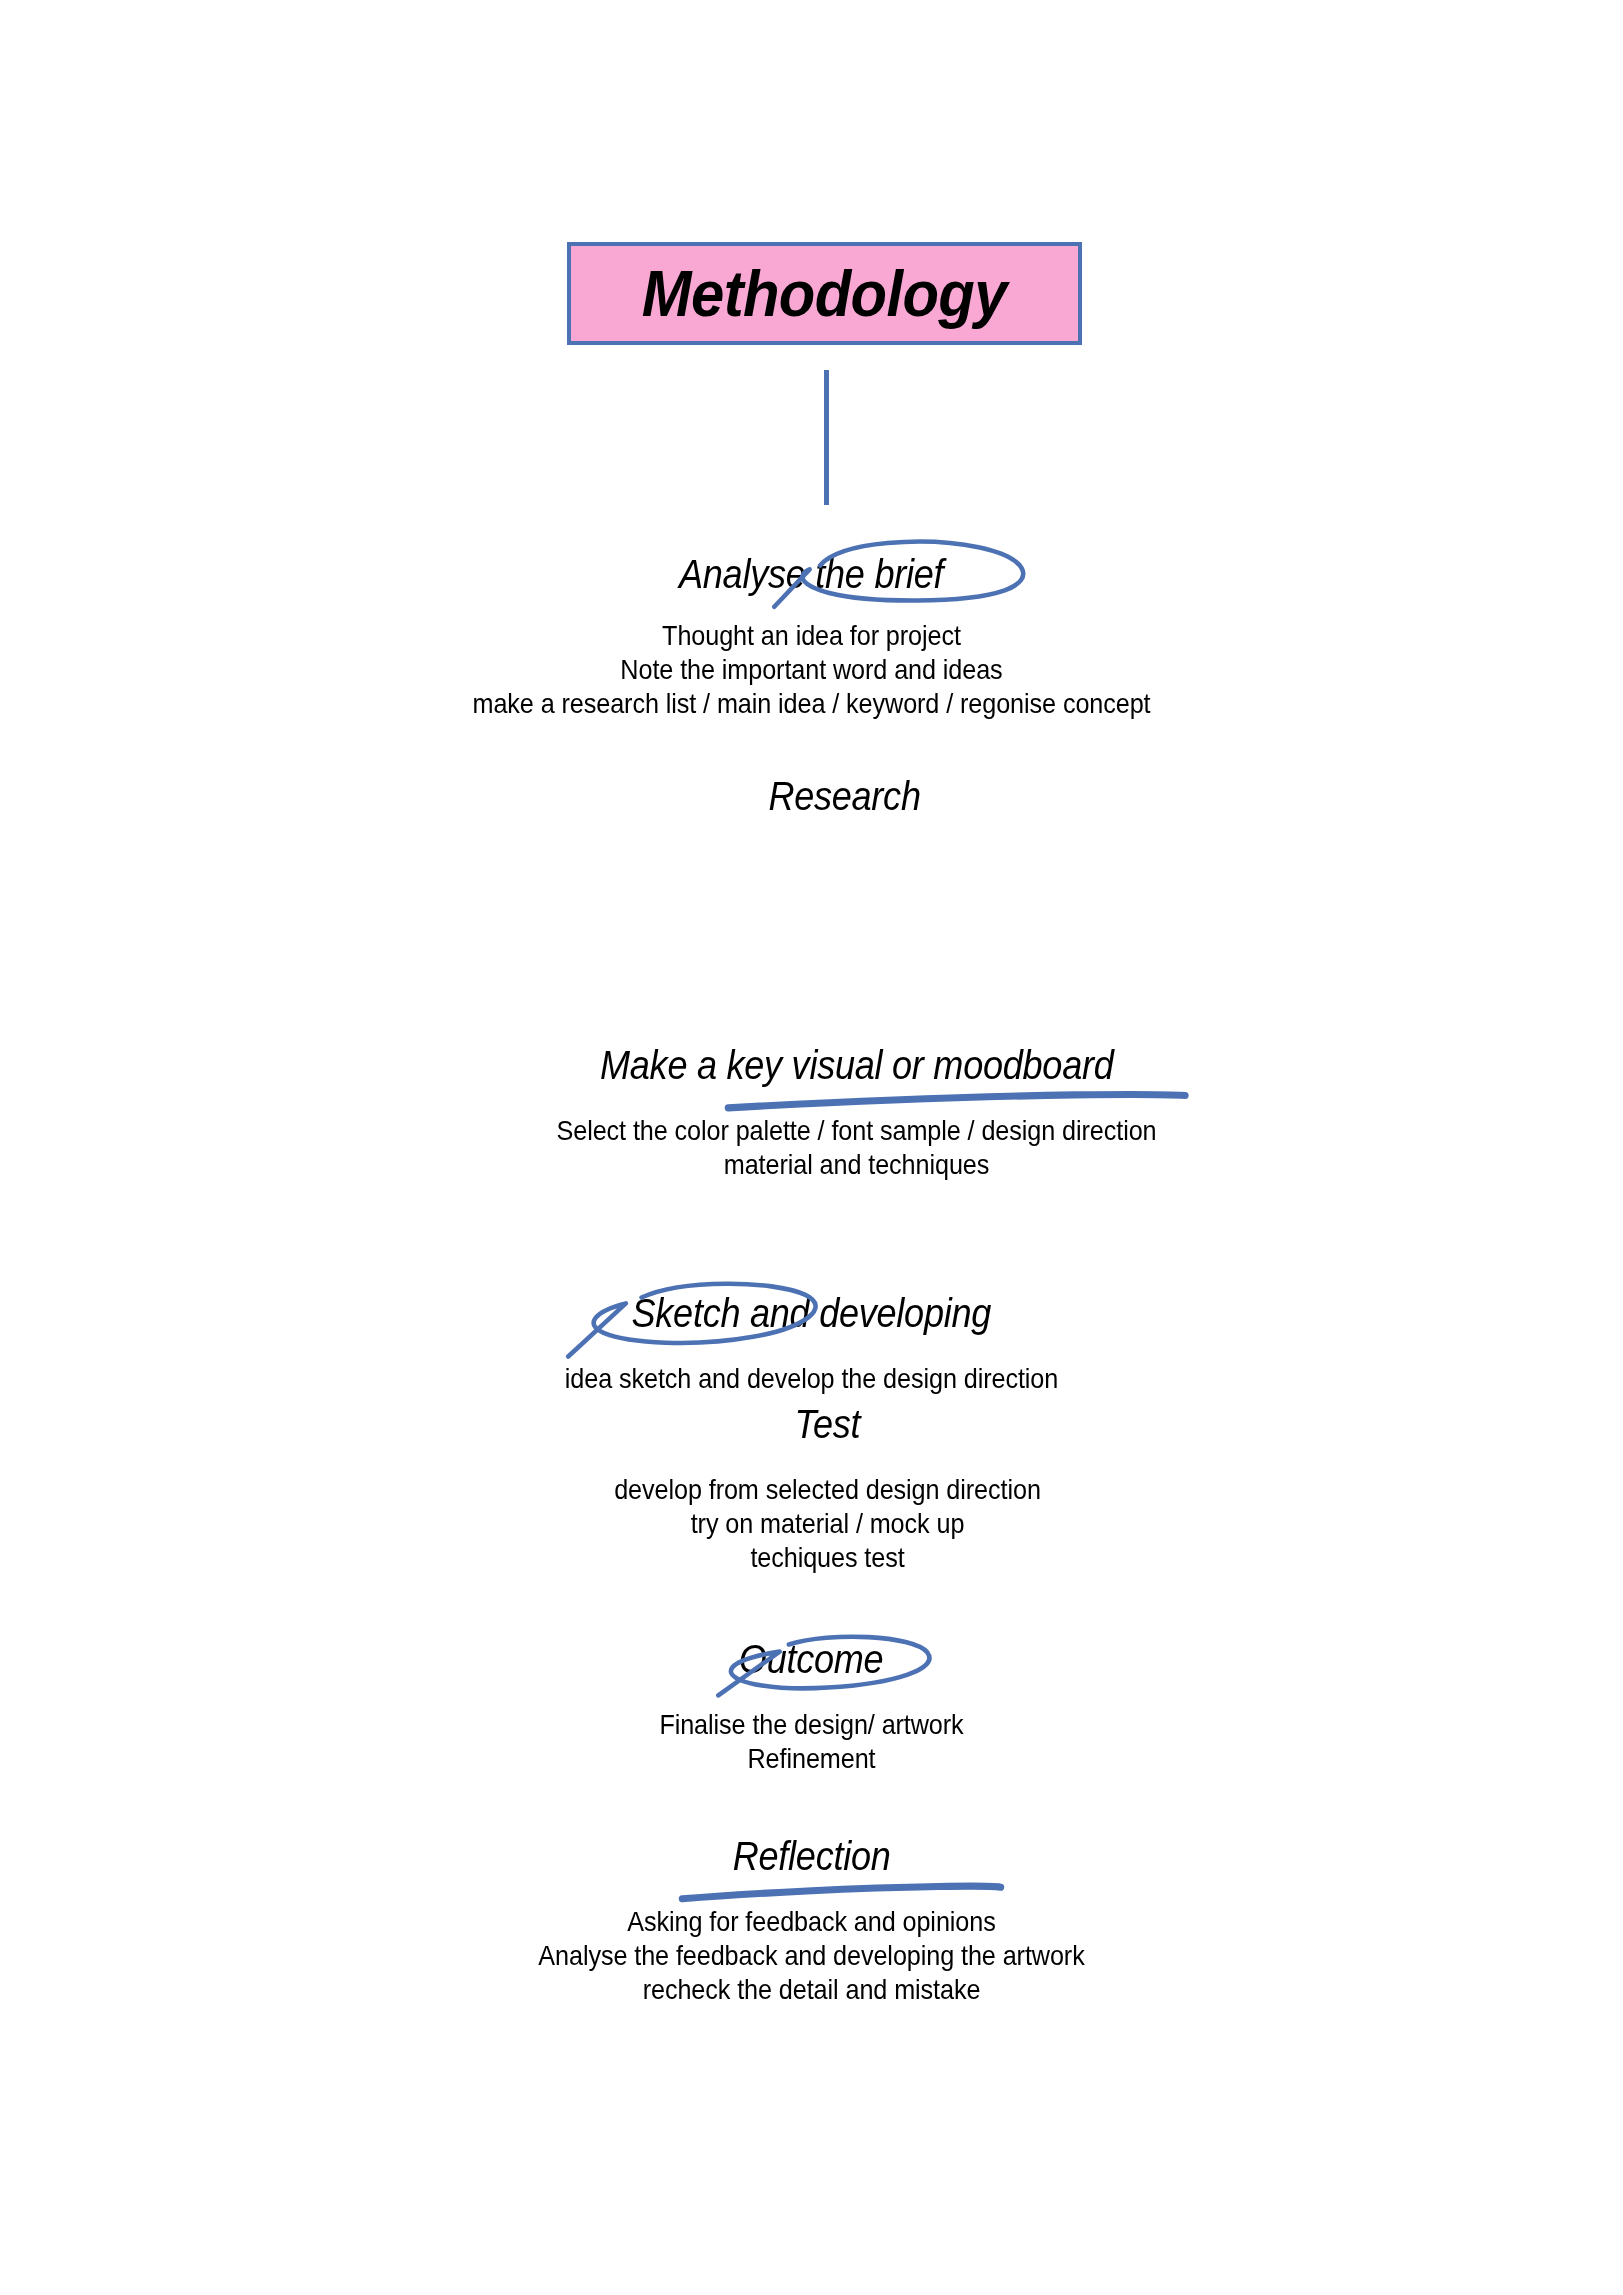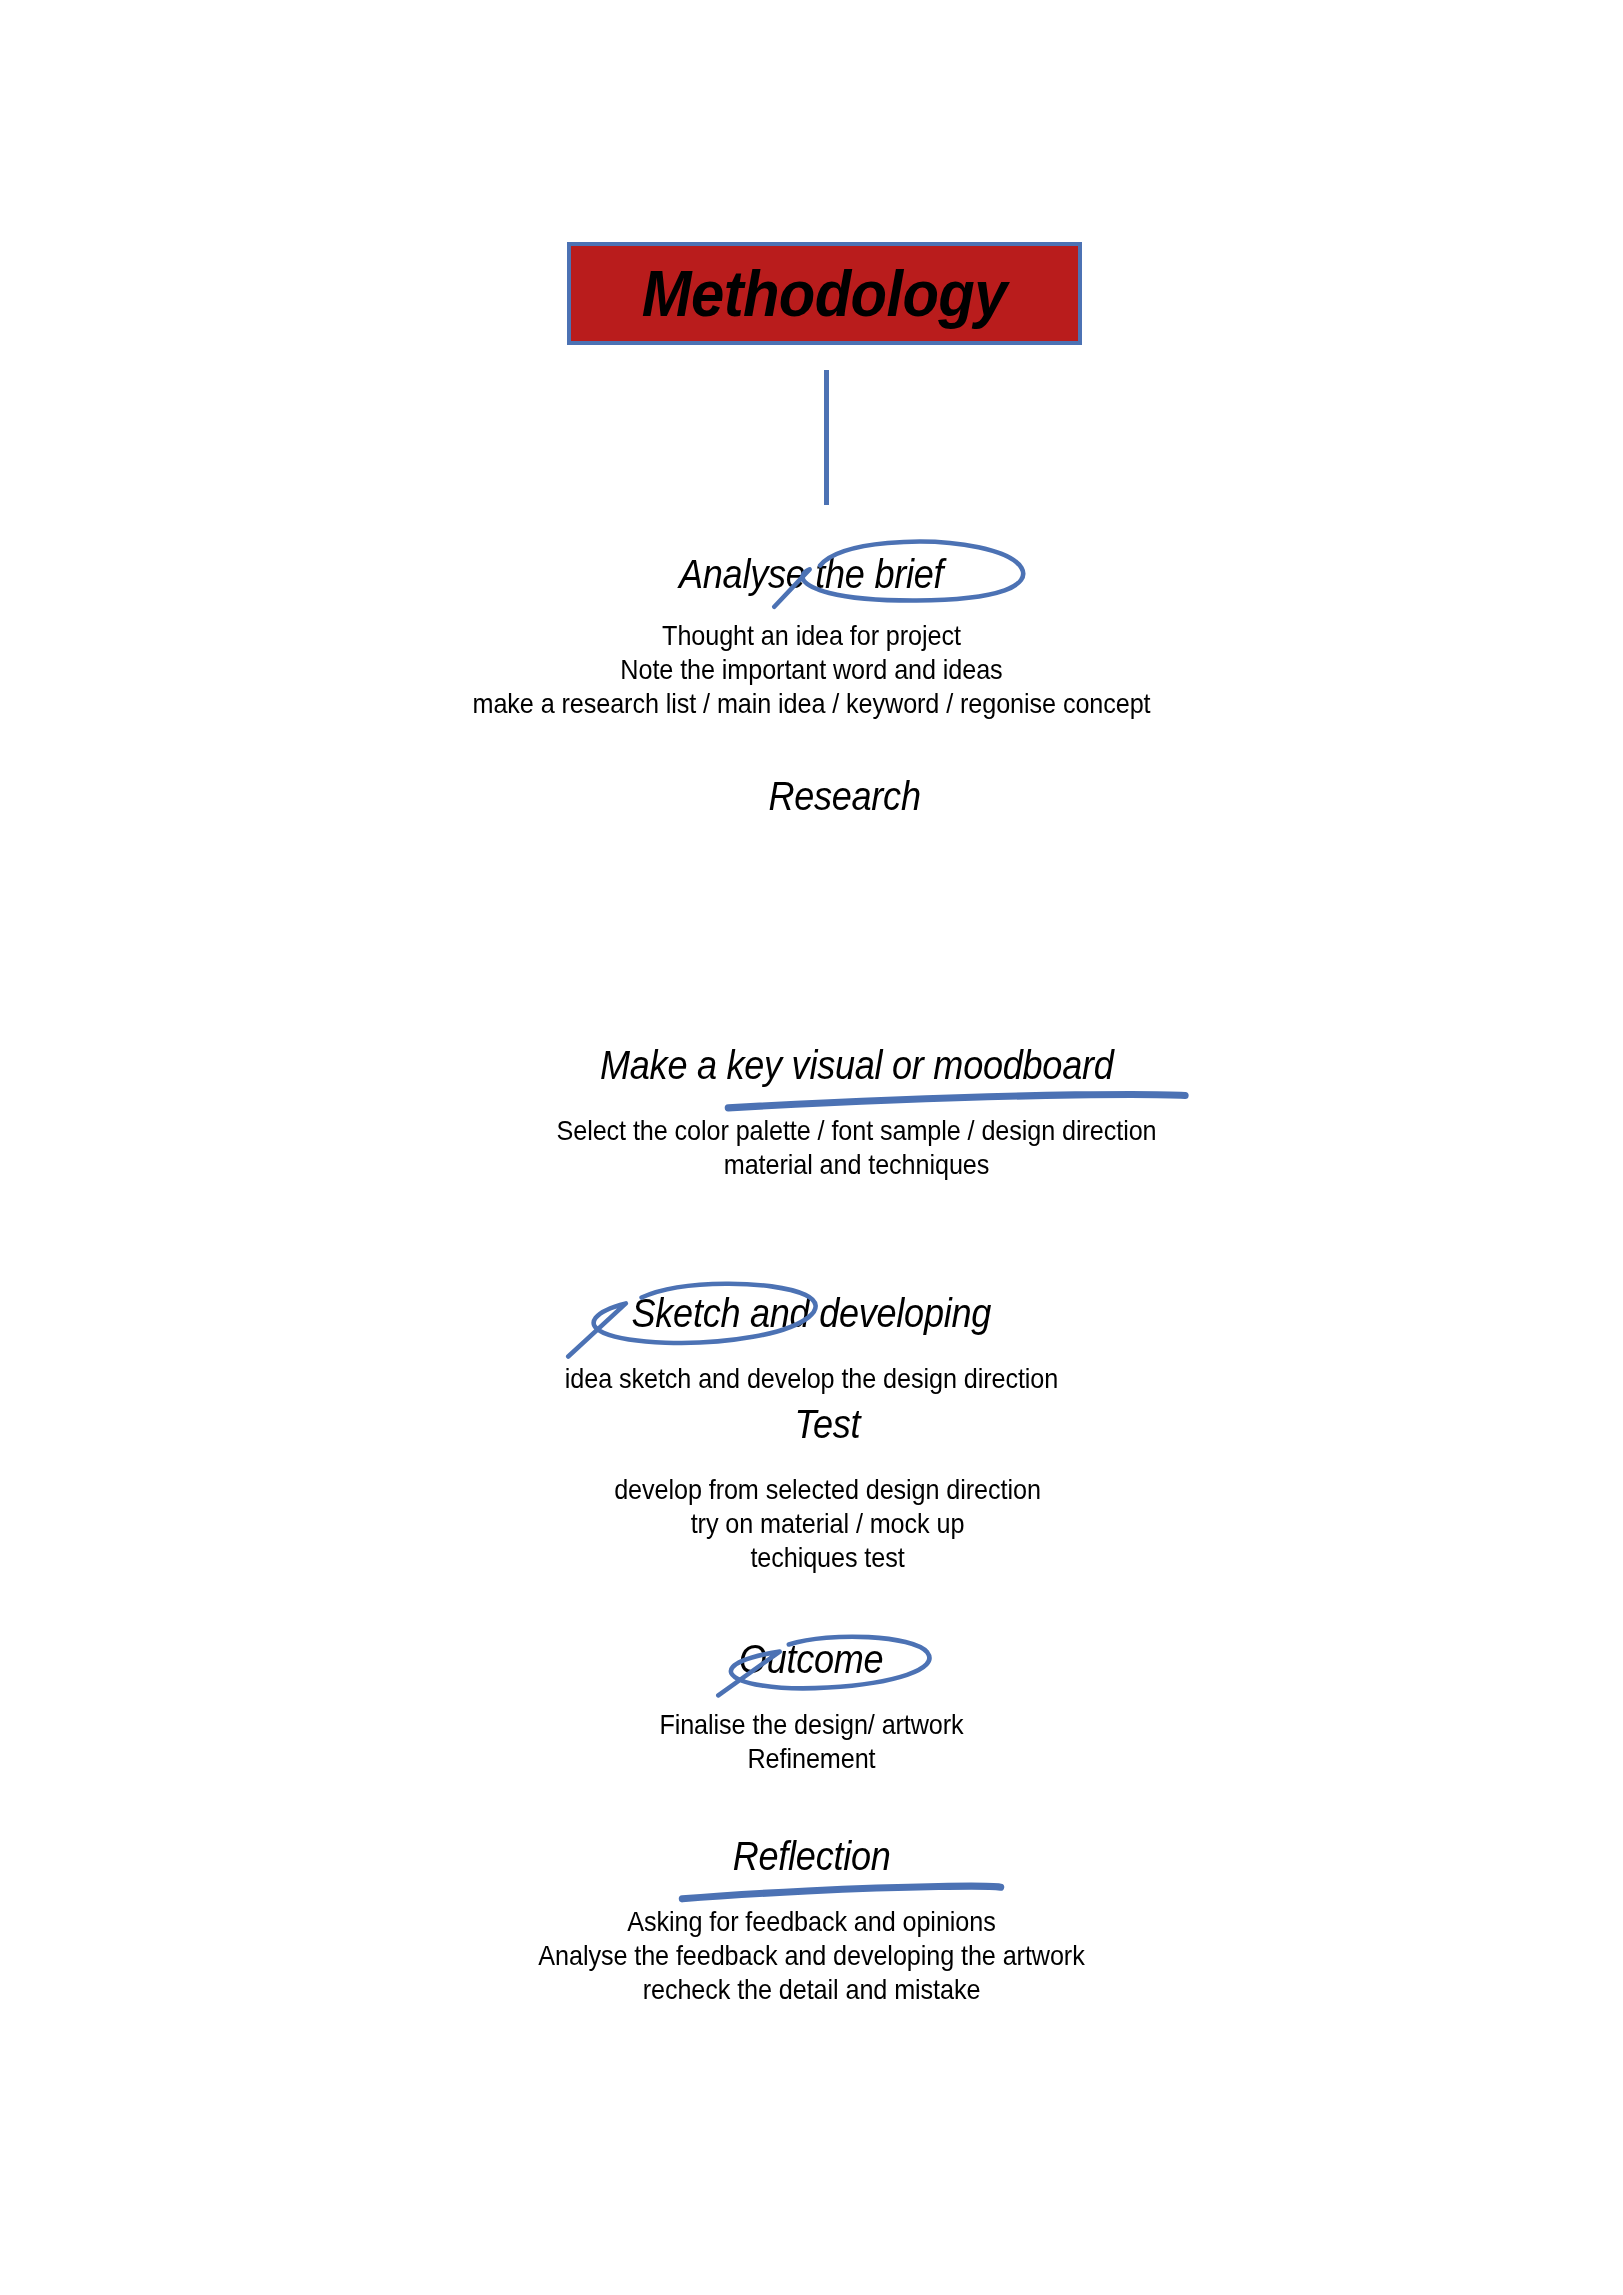--- a/index.html
+++ b/index.html
@@ -25,21 +25,21 @@
 
   
   #title-box {
     position: absolute;
     left: 567px;
     top: 242px;
     width: 515px;
     height: 103px;
     box-sizing: border-box;
     border: 4.6px solid #4C72B4;
-    background: #b91c1c;
+    background: #f9a8d4;
     display: flex;
     align-items: center;
     justify-content: center;
   }
   #title-text {
     font-family: "Liberation Sans", sans-serif;
     font-weight: 700;
     font-style: italic;
     font-size: 65px;
     line-height: 1;

